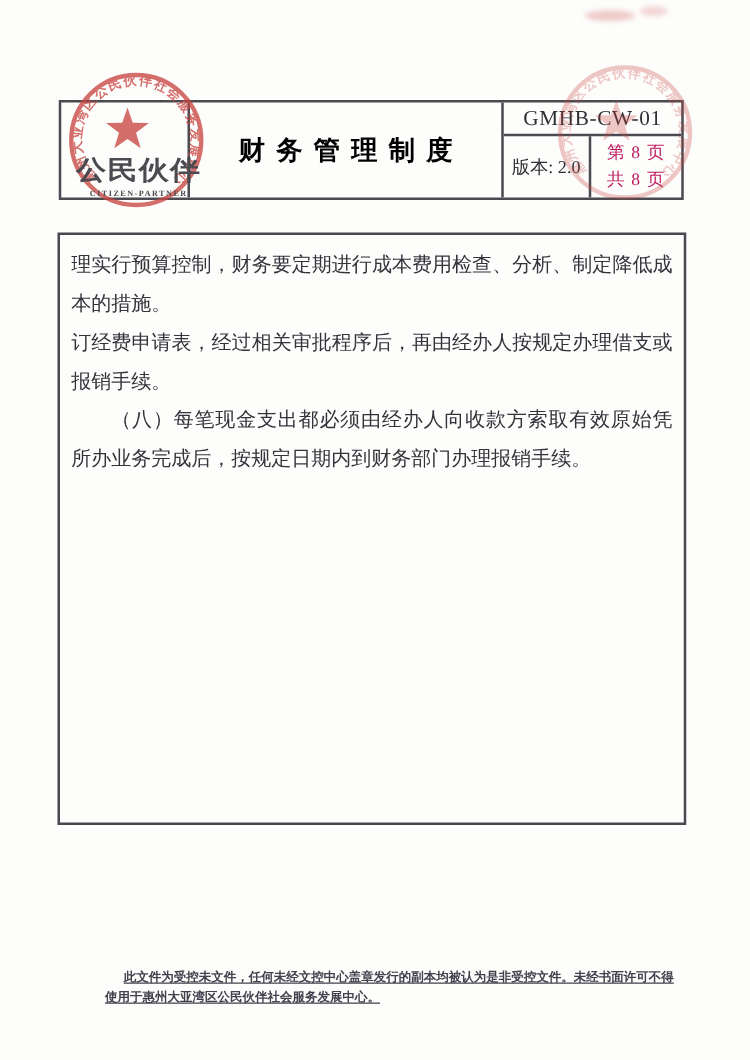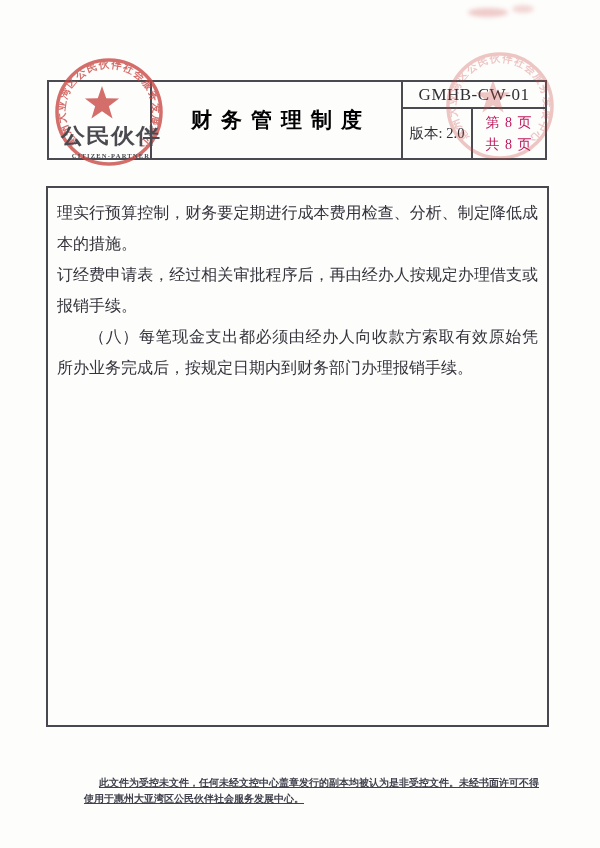--- a/index.html
+++ b/index.html
@@ -97,21 +97,21 @@
     filter: blur(2px);
     z-index: 1;
   }
   .smudge-1 { left: 468px; top: 8px;  width: 40px; height: 9px; opacity: .45; }
   .smudge-2 { left: 512px; top: 5px;  width: 22px; height: 8px; opacity: .35; }
 
   
   .body-box {
     position: absolute;
     left: 46px; top: 186px;
-    width: 503px; height: 541px;
+    width: 503px; height: 474px;
     border: 2px solid #484850;
     padding: 9px 9px 0 9px;
   }
   .bline {
     height: 31px; line-height: 31px;
     font-size: 16px;
     color: #33333b;
     white-space: nowrap;
   }
   .bline.fill { text-align: justify; text-align-last: justify; white-space: normal; overflow: hidden; }

